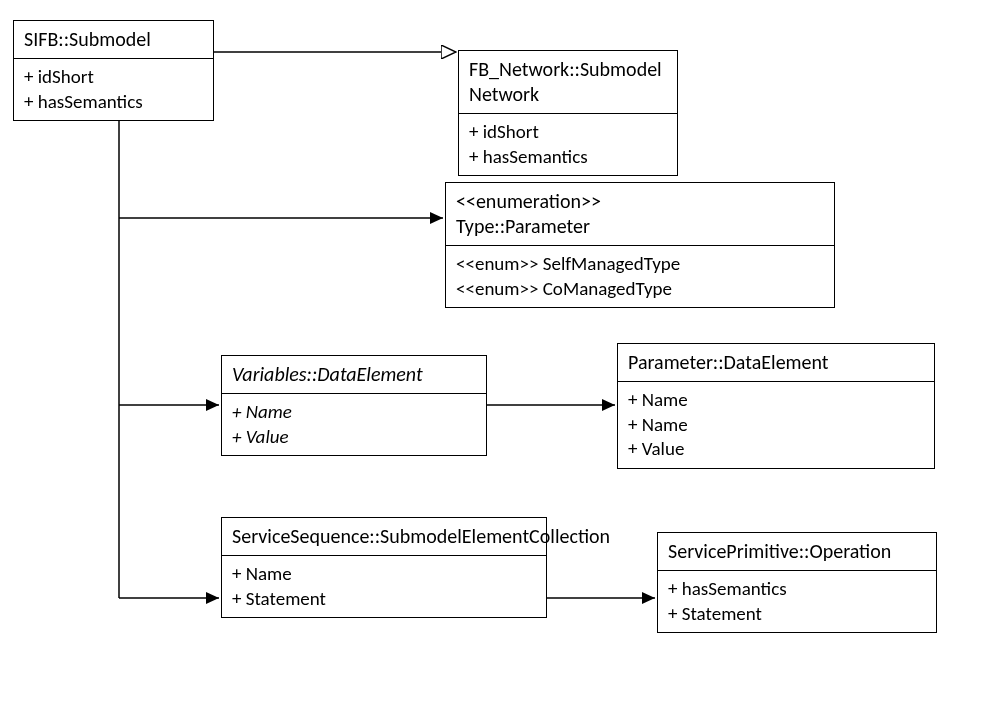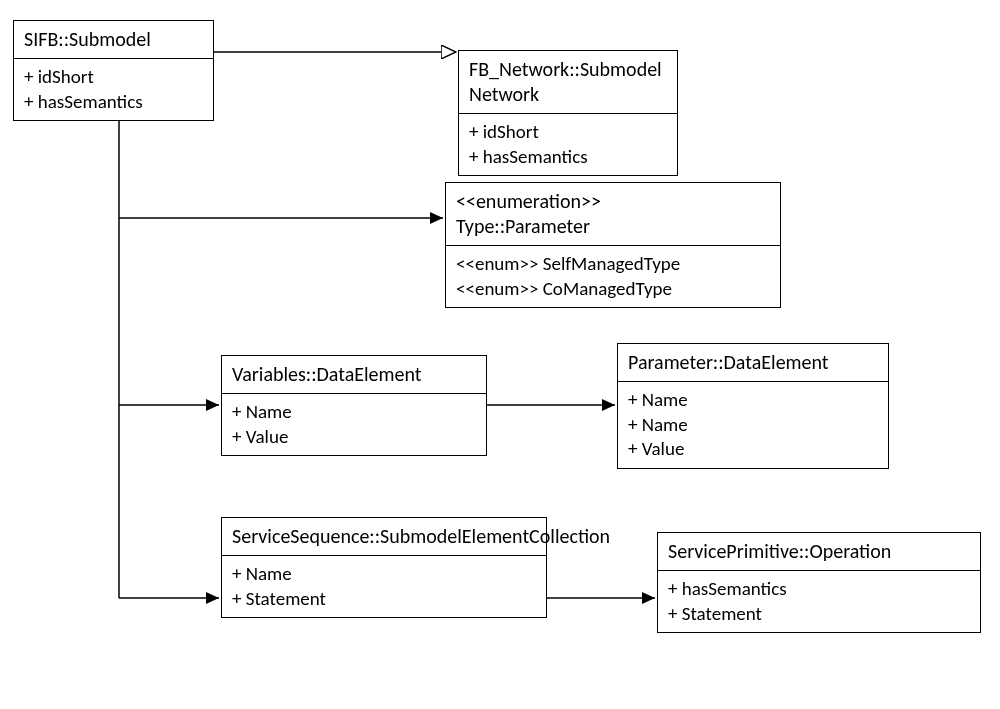--- a/index.html
+++ b/index.html
@@ -46,57 +46,57 @@
 </div>
 
 <div class="uml-box" style="left:458px; top:8px; width:220px;margin-top:42px;">
   <div class="uml-title">FB_Network::Submodel Network</div>
   <div class="uml-body">
     <div>+ idShort</div>
     <div>+ hasSemantics</div>
   </div>
 </div>
 
-<div class="uml-box" style="left:445px; top:182px; width:336px;">
+<div class="uml-box" style="left:445px; top:182px; width:390px;">
   <div class="uml-title">
     <div>&lt;&lt;enumeration&gt;&gt;</div>
     <div>Type::Parameter</div>
   </div>
   <div class="uml-body">
     <div>&lt;&lt;enum&gt;&gt; SelfManagedType</div>
     <div>&lt;&lt;enum&gt;&gt; CoManagedType</div>
   </div>
 </div>
 
-<div class="uml-box" style="left:221px; top:355px; width:266px;">
+<div class="uml-box" style="left:221px; top:355px; width:266px;font-style:italic;">
   <div class="uml-title">Variables::DataElement</div>
   <div class="uml-body">
     <div>+ Name</div>
     <div>+ Value</div>
   </div>
 </div>
 
-<div class="uml-box" style="left:617px; top:343px; width:272px;">
+<div class="uml-box" style="left:617px; top:343px; width:318px;">
   <div class="uml-title">Parameter::DataElement</div>
   <div class="uml-body">
     <div>+ Name</div>
     <div>+ Name</div>
     <div>+ Value</div>
   </div>
 </div>
 
 <div class="uml-box" style="left:221px; top:517px; width:326px;">
   <div class="uml-title">ServiceSequence::SubmodelElementCollection</div>
   <div class="uml-body">
     <div>+ Name</div>
     <div>+ Statement</div>
   </div>
 </div>
 
-<div class="uml-box" style="left:657px; top:532px; width:324px;">
+<div class="uml-box" style="left:657px; top:532px; width:280px;">
   <div class="uml-title">ServicePrimitive::Operation</div>
   <div class="uml-body">
     <div>+ hasSemantics</div>
     <div>+ Statement</div>
   </div>
 </div>
 
 <svg class="connectors">
   <defs>
     <marker id="arrow-open" markerWidth="16" markerHeight="14" refX="15" refY="7" orient="auto" markerUnits="userSpaceOnUse">

